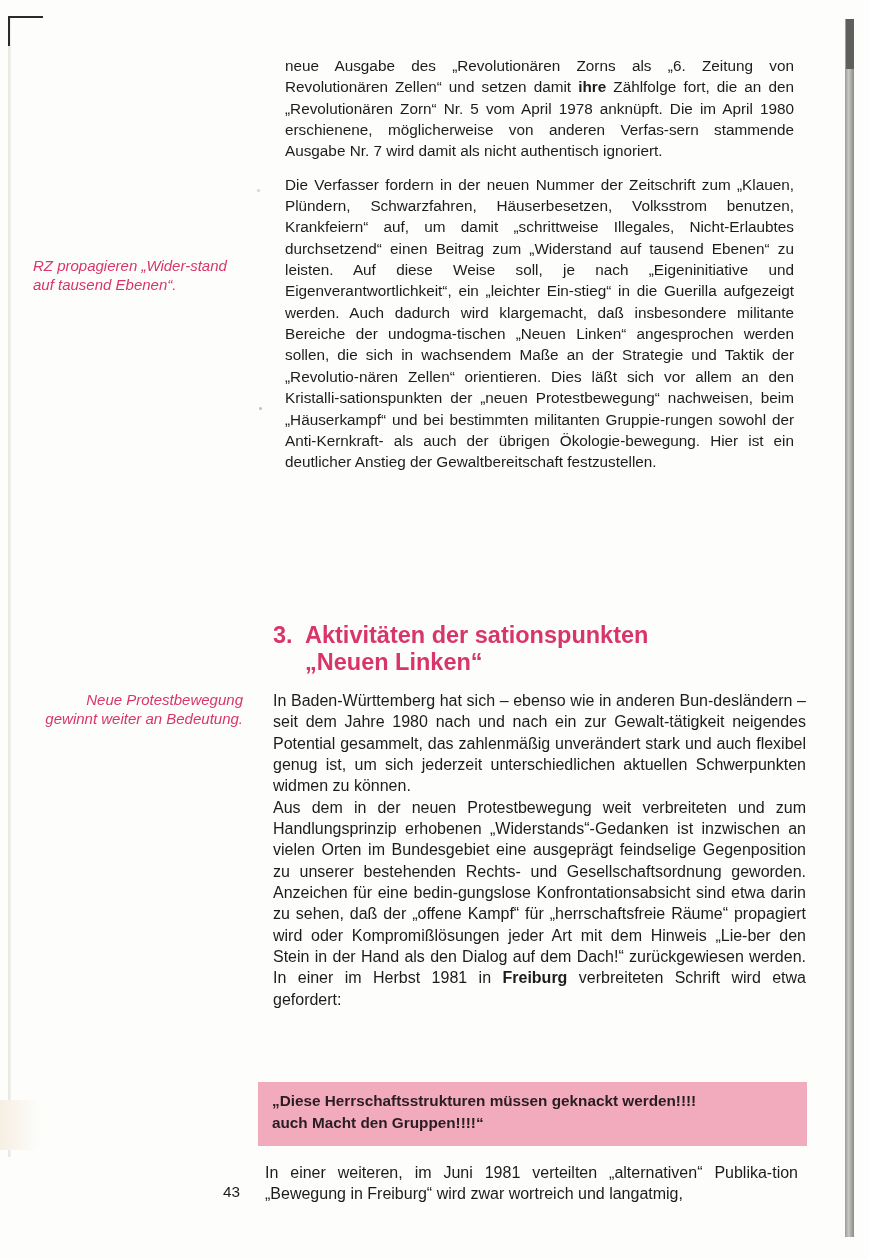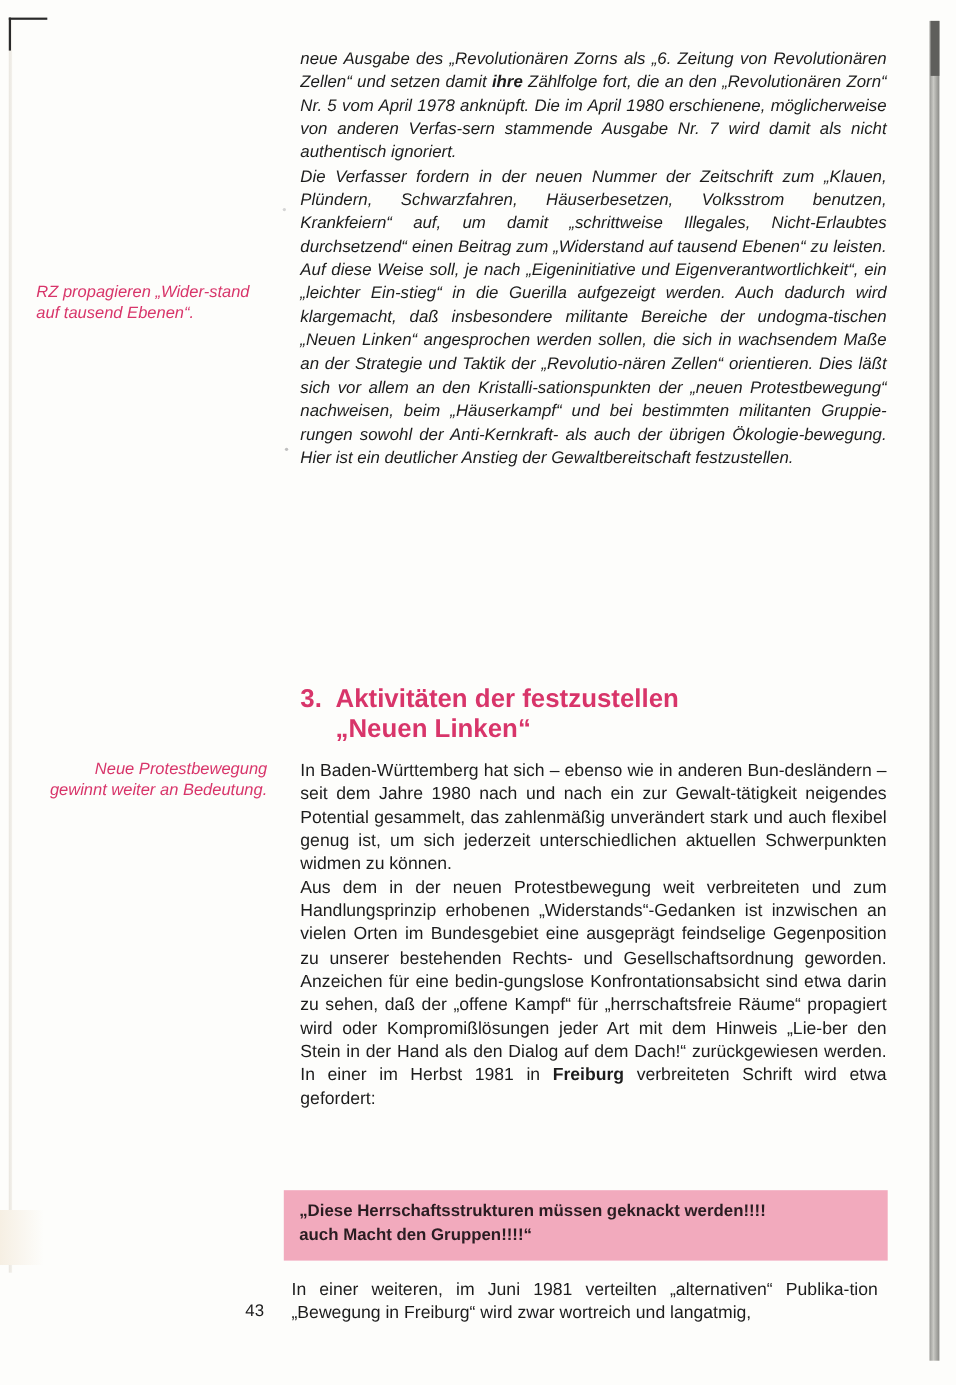--- a/index.html
+++ b/index.html
@@ -31,21 +31,21 @@
   }
   .right-bar-top {
     position: absolute; left: 846px; top: 19px; width: 8px; height: 50px;
     background: #5f5f5c;
   }
   .main {
     position: absolute; left: 273px; top: 43px; width: 533px;
     font-size: 15.3px; line-height: 21.35px;
     text-align: justify;
   }
-  .main p { margin: 0; font-style: italic; }
+  .main p { margin: 12px; }
   .heading {
     position: absolute; left: 273px; top: 622px; width: 533px;
     color: #d8356a; font-weight: bold; font-size: 23.5px; line-height: 27px;
   }
   .heading .num { display: inline-block; width: 32px; }
   .heading .line2 { padding-left: 32px; display: block; }
   .main2 {
     position: absolute; left: 273px; top: 690px; width: 533px;
     font-size: 16px; line-height: 21.35px;
     text-align: justify;
@@ -104,21 +104,21 @@
 <div class="main">
   <p>
     <span>neue Ausgabe des „Revolutionären Zorns als „6. Zeitung von Revolutionären Zellen“ und setzen damit </span><b>ihre</b><span> Zählfolge fort, die an den „Revolutionären Zorn“ Nr. 5 vom April 1978 anknüpft. Die im April 1980 erschienene, möglicherweise von anderen Verfas-sern stammende Ausgabe Nr. 7 wird damit als nicht authentisch ignoriert.</span>
   </p>
   <p>
     <span>Die Verfasser fordern in der neuen Nummer der Zeitschrift zum „Klauen, Plündern, Schwarzfahren, Häuserbesetzen, Volksstrom benutzen, Krankfeiern“ auf, um damit „schrittweise Illegales, Nicht-Erlaubtes durchsetzend“ einen Beitrag zum „Widerstand auf tausend Ebenen“ zu leisten. Auf diese Weise soll, je nach „Eigeninitiative und Eigenverantwortlichkeit“, ein „leichter Ein-stieg“ in die Guerilla aufgezeigt werden. Auch dadurch wird klargemacht, daß insbesondere militante Bereiche der undogma-tischen „Neuen Linken“ angesprochen werden sollen, die sich in wachsendem Maße an der Strategie und Taktik der „Revolutio-nären Zellen“ orientieren. Dies läßt sich vor allem an den Kristalli-sationspunkten der „neuen Protestbewegung“ nachweisen, beim „Häuserkampf“ und bei bestimmten militanten Gruppie-rungen sowohl der Anti-Kernkraft- als auch der übrigen Ökologie-bewegung. Hier ist ein deutlicher Anstieg der Gewaltbereitschaft festzustellen.</span>
   </p>
 </div>
 
 <div class="heading">
-  <span class="num">3.</span><span>Aktivitäten der festzustellen</span>
+  <span class="num">3.</span><span>Aktivitäten der sationspunkten</span>
   <span class="line2">„Neuen Linken“</span>
 </div>
 
 <div class="main2">
   <p>
     <span>In Baden-Württemberg hat sich – ebenso wie in anderen Bun-desländern – seit dem Jahre 1980 nach und nach ein zur Gewalt-tätigkeit neigendes Potential gesammelt, das zahlenmäßig unverändert stark und auch flexibel genug ist, um sich jederzeit unterschiedlichen aktuellen Schwerpunkten widmen zu können.</span>
   </p>
   <p>
     <span>Aus dem in der neuen Protestbewegung weit verbreiteten und zum Handlungsprinzip erhobenen „Widerstands“-Gedanken ist inzwischen an vielen Orten im Bundesgebiet eine ausgeprägt feindselige Gegenposition zu unserer bestehenden Rechts- und Gesellschaftsordnung geworden. Anzeichen für eine bedin-gungslose Konfrontationsabsicht sind etwa darin zu sehen, daß der „offene Kampf“ für „herrschaftsfreie Räume“ propagiert wird oder Kompromißlösungen jeder Art mit dem Hinweis „Lie-ber den Stein in der Hand als den Dialog auf dem Dach!“ zurückgewiesen werden. In einer im Herbst 1981 in </span><b>Freiburg</b><span> verbreiteten Schrift wird etwa gefordert:</span>
   </p>

